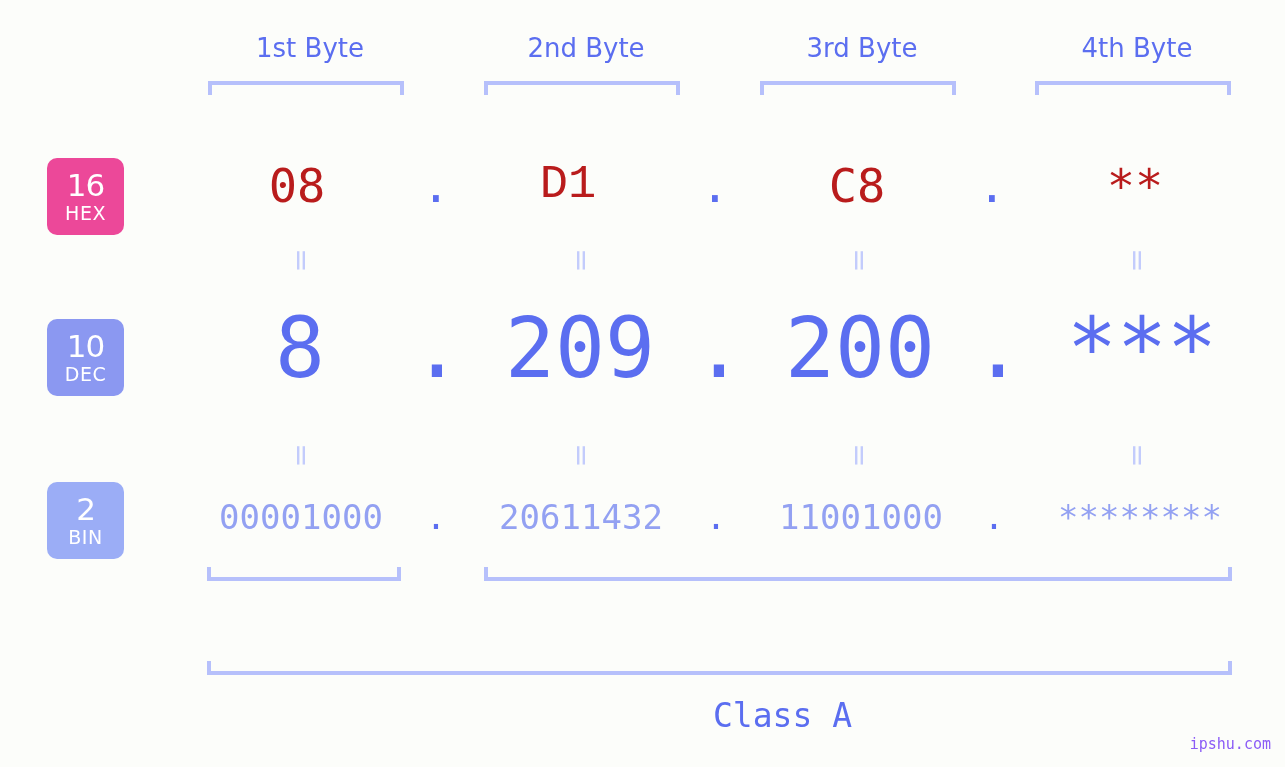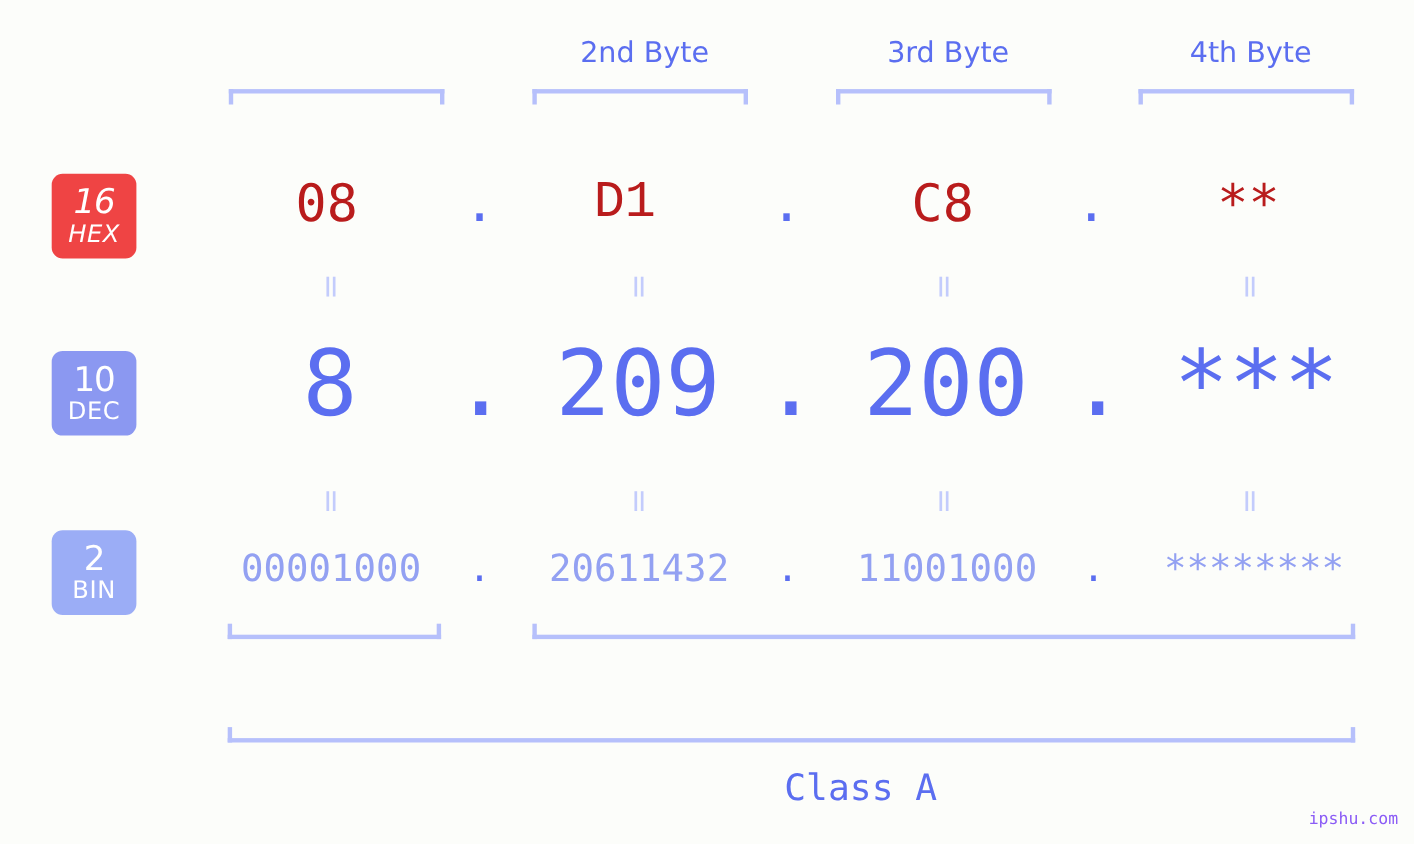--- a/index.html
+++ b/index.html
@@ -68,21 +68,21 @@
     line-height: 1;
   }
   .badge .num {
     font-family: "DejaVu Sans", sans-serif;
     font-size: 31px;
     font-weight: 400;
     letter-spacing: -1px;
   }
   .badge .abbr {
     font-family: "DejaVu Sans", sans-serif;
-    font-size: 22px;
+    font-size: 19px;
     font-weight: 400;
     margin-top: 3px;
     letter-spacing: 0.5px;
   }
 
   
   .row-cell {
     position: absolute;
     text-align: center;
     white-space: nowrap;
@@ -168,30 +168,31 @@
     font-size: 15px;
     color: #8b5cf6;
     letter-spacing: 0px;
   }
 </style>
 </head>
 <body>
 
 <div id="stage">
 
+  <div class="byte-header" style="left:195px;">1st Byte</div>
   <div class="byte-header" style="left:471px;">2nd Byte</div>
   <div class="byte-header" style="left:747px;">3rd Byte</div>
   <div class="byte-header" style="left:1022px;">4th Byte</div>
 
   <div class="bracket-down" style="left:208px;top:81px;width:196px;"></div>
   <div class="bracket-down" style="left:484px;top:81px;width:196px;"></div>
   <div class="bracket-down" style="left:760px;top:81px;width:196px;"></div>
   <div class="bracket-down" style="left:1035px;top:81px;width:196px;"></div>
 
-  <div class="badge" style="top:158px;background:#ef4444;font-style:italic;">
+  <div class="badge" style="top:158px;background:#ec4899;">
     <span class="num">16</span>
     <span class="abbr">HEX</span>
   </div>
   <div class="badge" style="top:319px;background:#8b98f1;">
     <span class="num">10</span>
     <span class="abbr">DEC</span>
   </div>
   <div class="badge" style="top:482px;background:#9badf6;">
     <span class="num">2</span>
     <span class="abbr">BIN</span>

